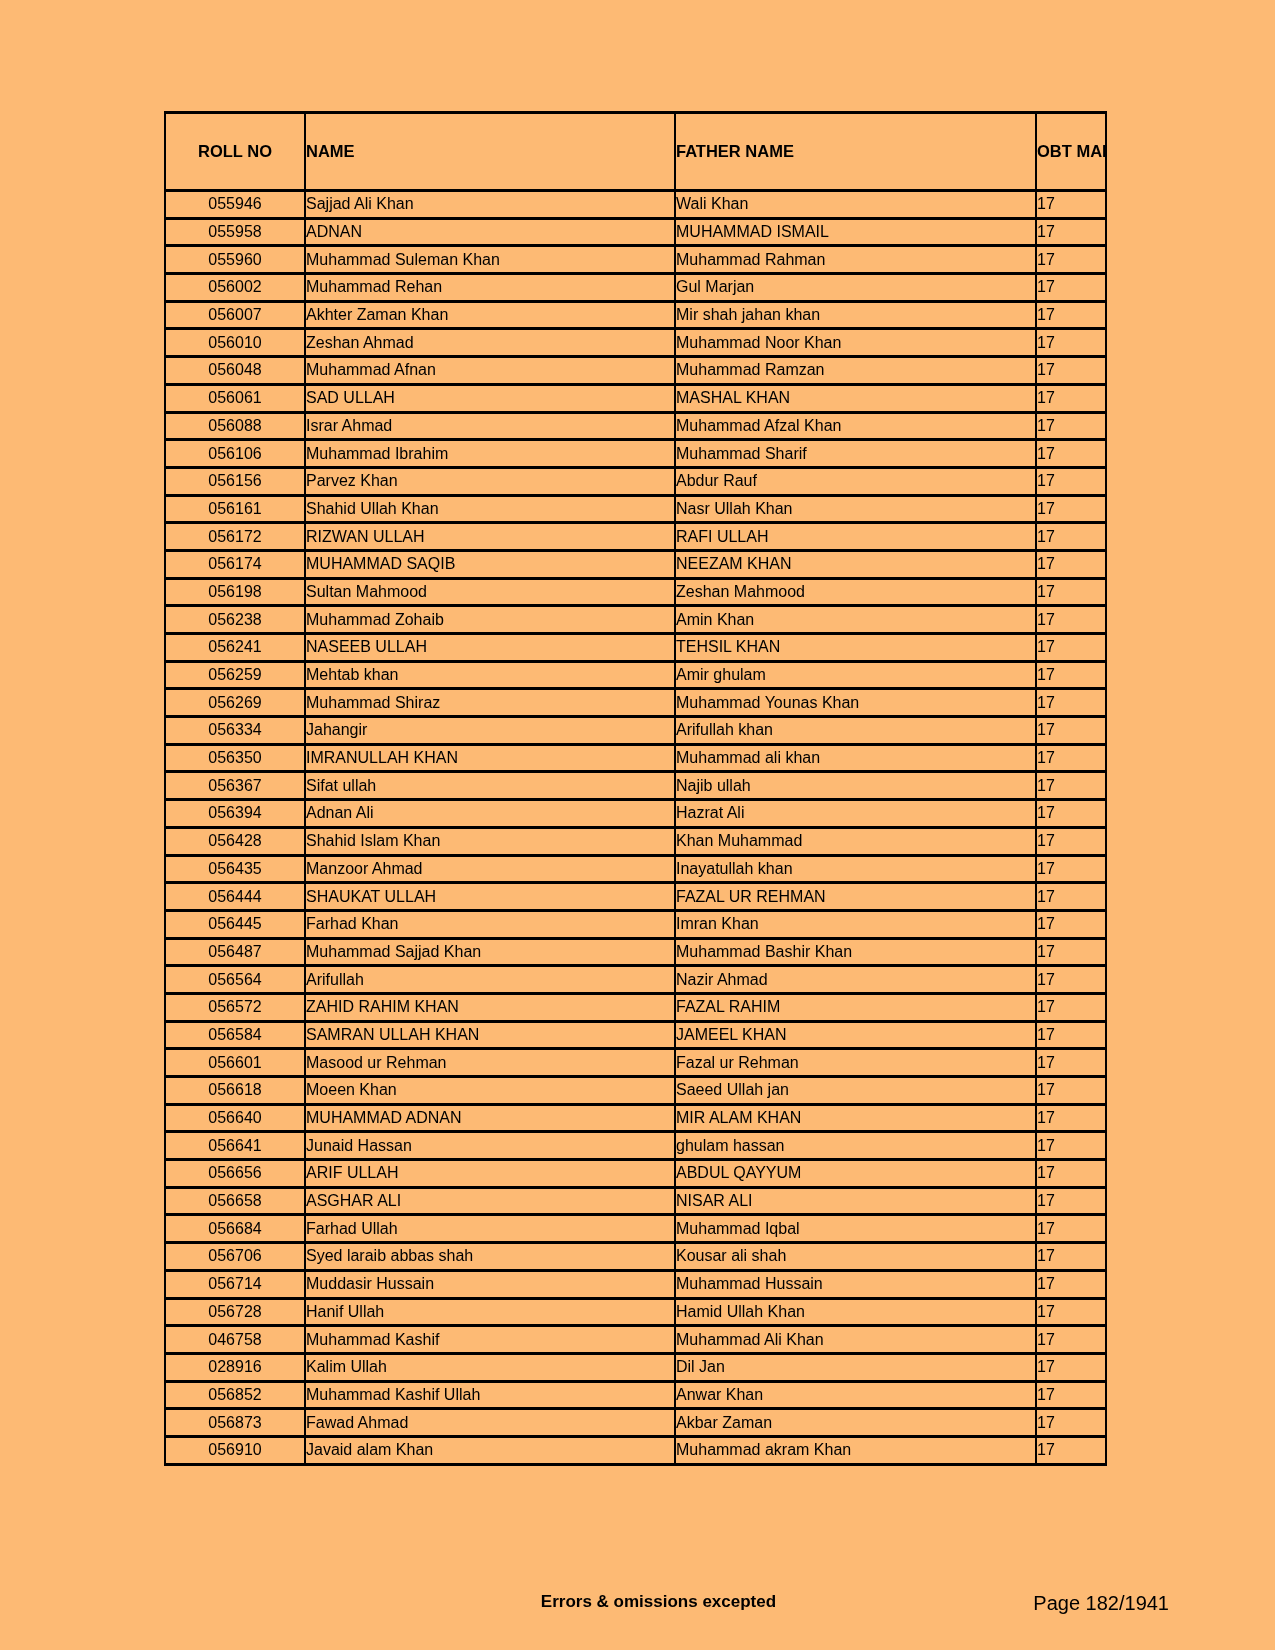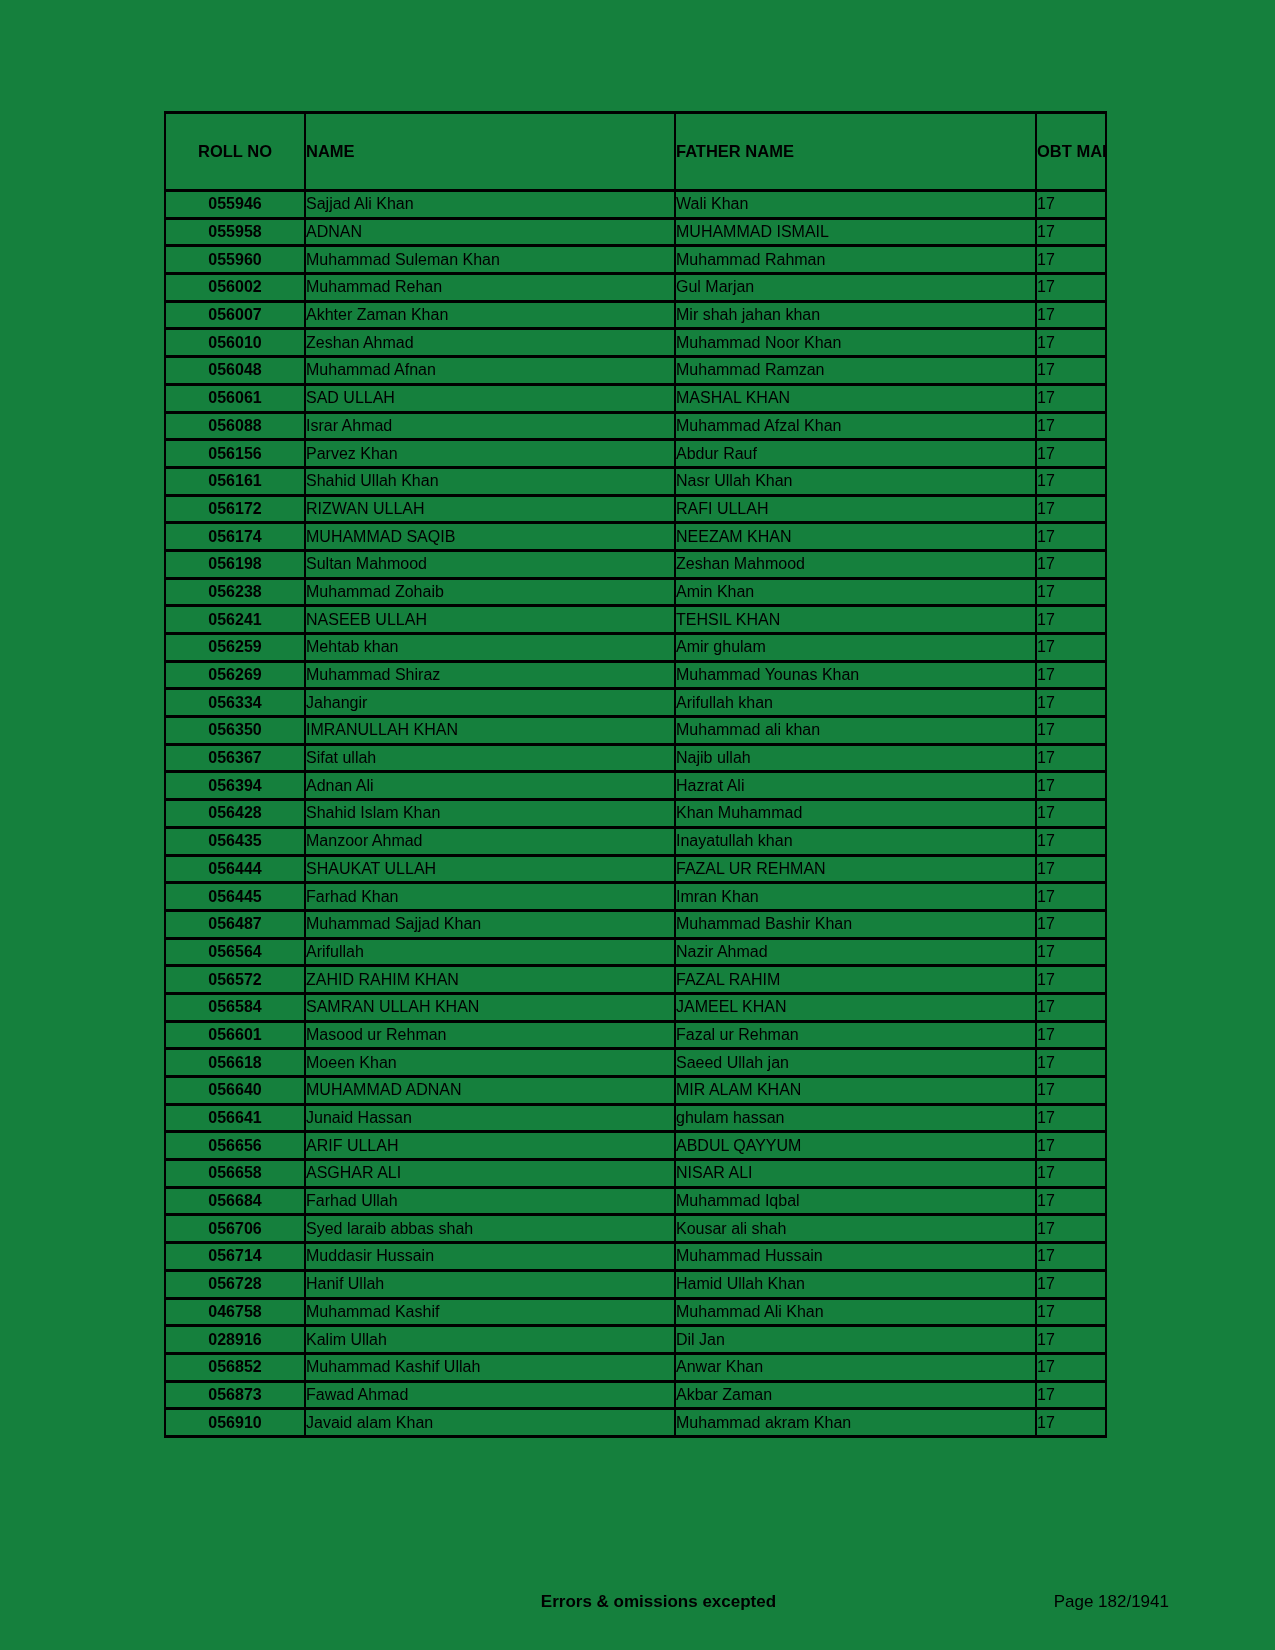--- a/index.html
+++ b/index.html
@@ -4,21 +4,21 @@
 <style>
   html, body {
     margin: 0;
     padding: 0;
     background: #ffffff;
   }
   .page {
     position: relative;
     width: 1275px;
     height: 1650px;
-    background: #15803d;
+    background: #fdba74;
     font-family: "Liberation Sans", sans-serif;
     color: #000000;
   }
   table.results {
     position: absolute;
     left: 164px;
     top: 111px;
     width: 941px;
     border-collapse: collapse;
     table-layout: fixed;
@@ -37,21 +37,21 @@
   table.results thead tr { height: 78px; }
   table.results tbody tr { height: 27.7px; }
   th {
     font-size: 16.5px;
     font-weight: bold;
   }
   th.col-roll, th.col-marks { text-align: center; }
   th.col-name, th.col-father { text-align: left; padding-left: 4px; }
   th.col-marks { white-space: normal; line-height: 1.25; }
   td { font-size: 16px; }
-  td.col-roll { text-align: center; font-weight: bold; }
+  td.col-roll { text-align: center; font-weight: normal; }
   td.col-name, td.col-father { text-align: left; padding-left: 5px; }
   td.col-marks { font-weight: normal; }
   .footer {
     position: absolute;
     left: 164px;
     top: 1592px;
     width: 1005px;
     height: 24px;
   }
   .footer-note {
@@ -59,21 +59,21 @@
     left: 0;
     right: 16px;
     text-align: center;
     font-size: 17px;
     font-weight: bold;
   }
   .footer-page {
     position: absolute;
     right: 0;
     top: 0;
-    font-size: 17px;
+    font-size: 20px;
     font-weight: normal;
   }
 </style>
 </head>
 <body>
 
 <div class="page">
 
   <table class="results">
     <colgroup>
@@ -139,20 +139,26 @@
           <td class="col-father">MASHAL KHAN</td>
           <td class="col-marks">17</td>
         </tr>
         <tr>
           <td class="col-roll">056088</td>
           <td class="col-name">Israr Ahmad</td>
           <td class="col-father">Muhammad Afzal Khan</td>
           <td class="col-marks">17</td>
         </tr>
         <tr>
+          <td class="col-roll">056106</td>
+          <td class="col-name">Muhammad Ibrahim</td>
+          <td class="col-father">Muhammad Sharif</td>
+          <td class="col-marks">17</td>
+        </tr>
+        <tr>
           <td class="col-roll">056156</td>
           <td class="col-name">Parvez Khan</td>
           <td class="col-father">Abdur Rauf</td>
           <td class="col-marks">17</td>
         </tr>
         <tr>
           <td class="col-roll">056161</td>
           <td class="col-name">Shahid Ullah Khan</td>
           <td class="col-father">Nasr Ullah Khan</td>
           <td class="col-marks">17</td>

